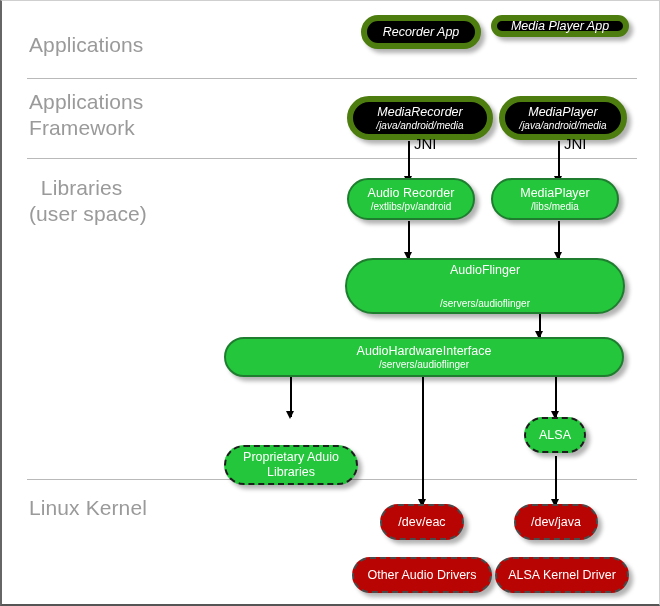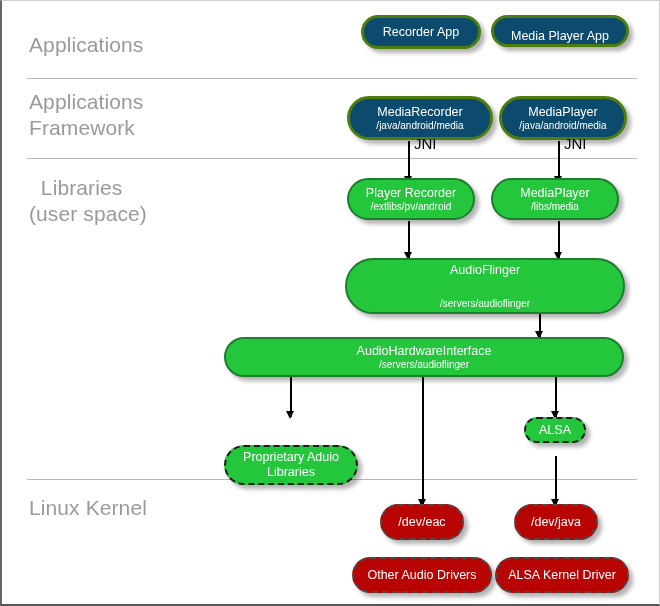--- a/index.html
+++ b/index.html
@@ -60,22 +60,23 @@
     line-height: 15px;
     white-space: nowrap;
   }
   .node .sub {
     font-size: 10px;
     line-height: 12px;
     white-space: nowrap;
   }
 
   .node.blue {
-    background: #0c4a6e;
-    border: 3px solid #4d7c0f;
+    background: #000000;
+    border: 6px solid #4d7c0f;
+    font-style: italic;
   }
   .node.green {
     background: #24C63C;
     border: 2px solid #1f7d30;
   }
   .node.green.dashed {
     border: 2px dashed #1d1d1d;
   }
   .node.red {
     background: #B90404;
@@ -151,36 +152,36 @@
   <div class="conn" style="left:553px; top:374px; height:42px;"></div>
   <div class="arrowhead" style="left:549px; top:410px;"></div>
 
   <div class="conn" style="left:553px; top:455px; height:49px;"></div>
   <div class="arrowhead" style="left:549px; top:498px;"></div>
 
   <div class="node blue" style="left:359px; top:14px; width:120px; height:34px;">
     <span class="title">Recorder App</span>
   </div>
 
-  <div class="node blue" style="left:489px; top:14px; width:138px; height:32px;justify-content:flex-end;">
+  <div class="node blue" style="left:489px; top:14px; width:138px; height:22px;">
     <span class="title">Media Player App</span>
   </div>
 
   <div class="node blue" style="left:345px; top:95px; width:146px; height:44px;">
     <span class="title">MediaRecorder</span>
     <span class="sub">/java/android/media</span>
   </div>
 
   <div class="node blue" style="left:497px; top:95px; width:128px; height:44px;">
     <span class="title">MediaPlayer</span>
     <span class="sub">/java/android/media</span>
   </div>
 
   <div class="node green" style="left:345px; top:177px; width:128px; height:42px;">
-    <span class="title">Player Recorder</span>
+    <span class="title">Audio Recorder</span>
     <span class="sub">/extlibs/pv/android</span>
   </div>
 
   <div class="node green" style="left:489px; top:177px; width:128px; height:42px;">
     <span class="title">MediaPlayer</span>
     <span class="sub">/libs/media</span>
   </div>
 
   <div class="node green" style="left:343px; top:257px; width:280px; height:56px;gap:20px;">
     <span class="title">AudioFlinger</span>
@@ -190,21 +191,21 @@
   <div class="node green" style="left:222px; top:336px; width:400px; height:40px;">
     <span class="title">AudioHardwareInterface</span>
     <span class="sub">/servers/audioflinger</span>
   </div>
 
   <div class="node green dashed" style="left:222px; top:416px; width:134px; height:40px;margin-top:28px;">
     <span class="title">Proprietary Aduio</span>
     <span class="title">Libraries</span>
   </div>
 
-  <div class="node green dashed" style="left:522px; top:416px; width:62px; height:26px;">
+  <div class="node green dashed" style="left:522px; top:416px; width:62px; height:36px;">
     <span class="title">ALSA</span>
   </div>
 
   <div class="node red" style="left:378px; top:503px; width:84px; height:36px;">
     <span class="title">/dev/eac</span>
   </div>
 
   <div class="node red" style="left:512px; top:503px; width:84px; height:36px;">
     <span class="title">/dev/java</span>
   </div>

